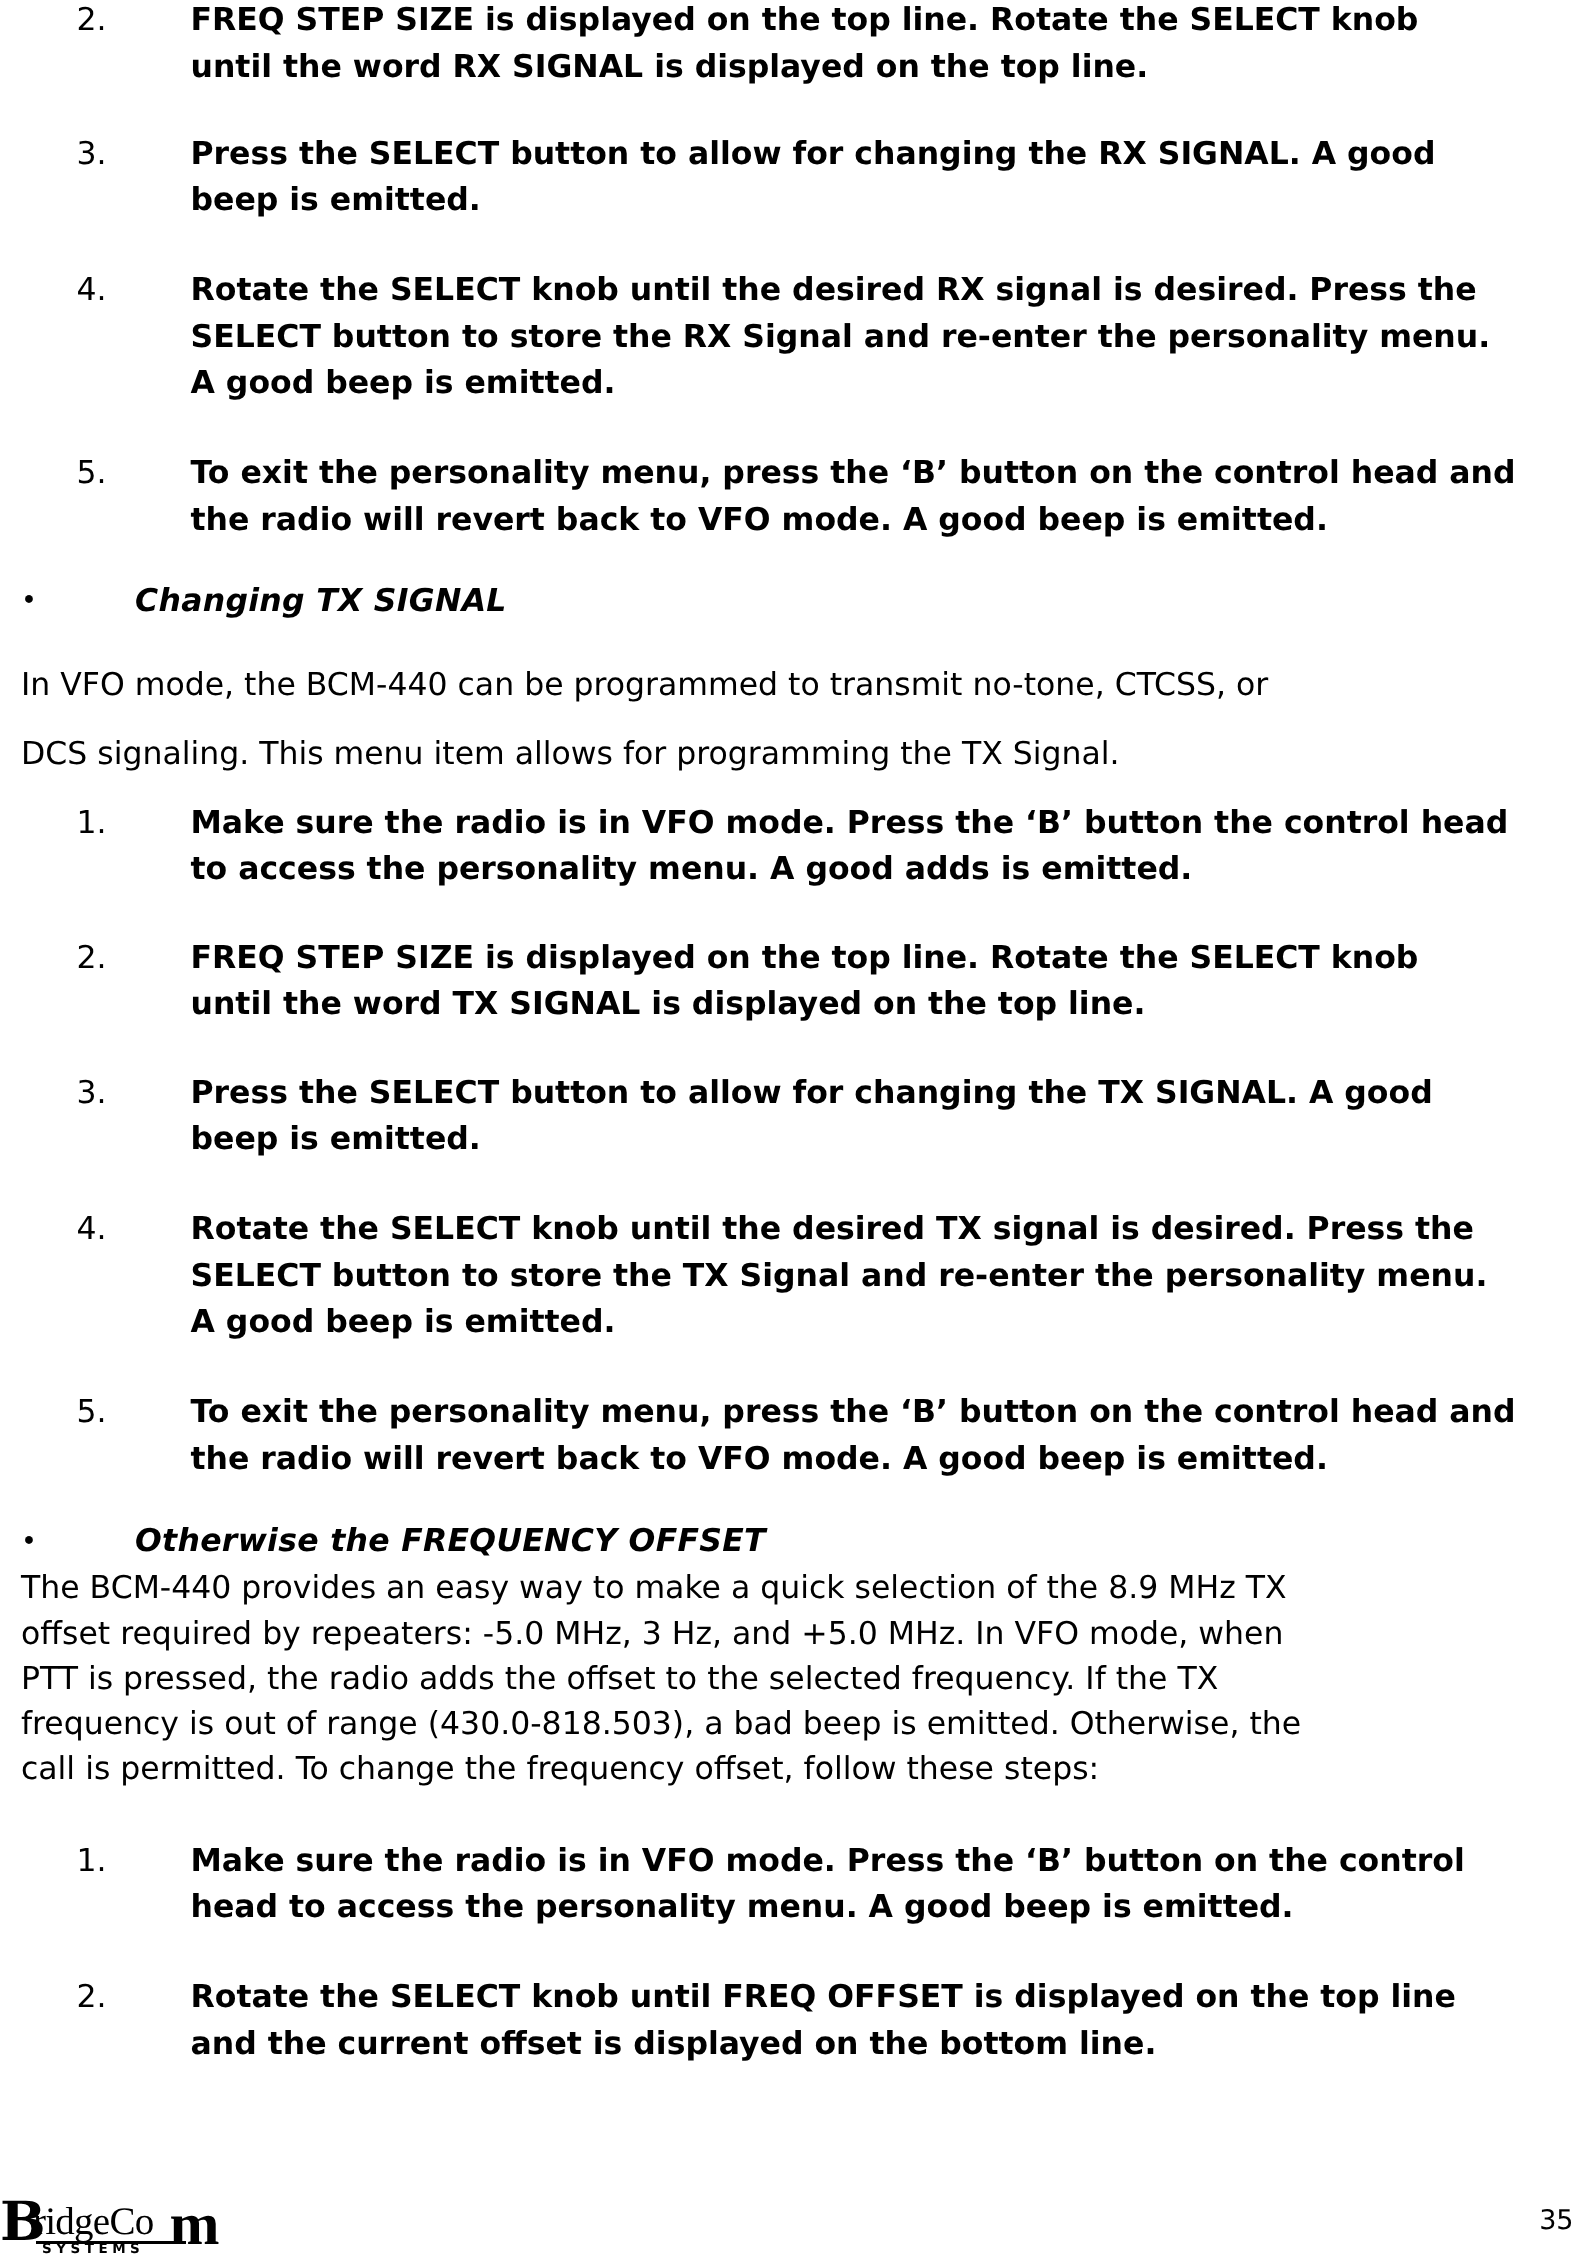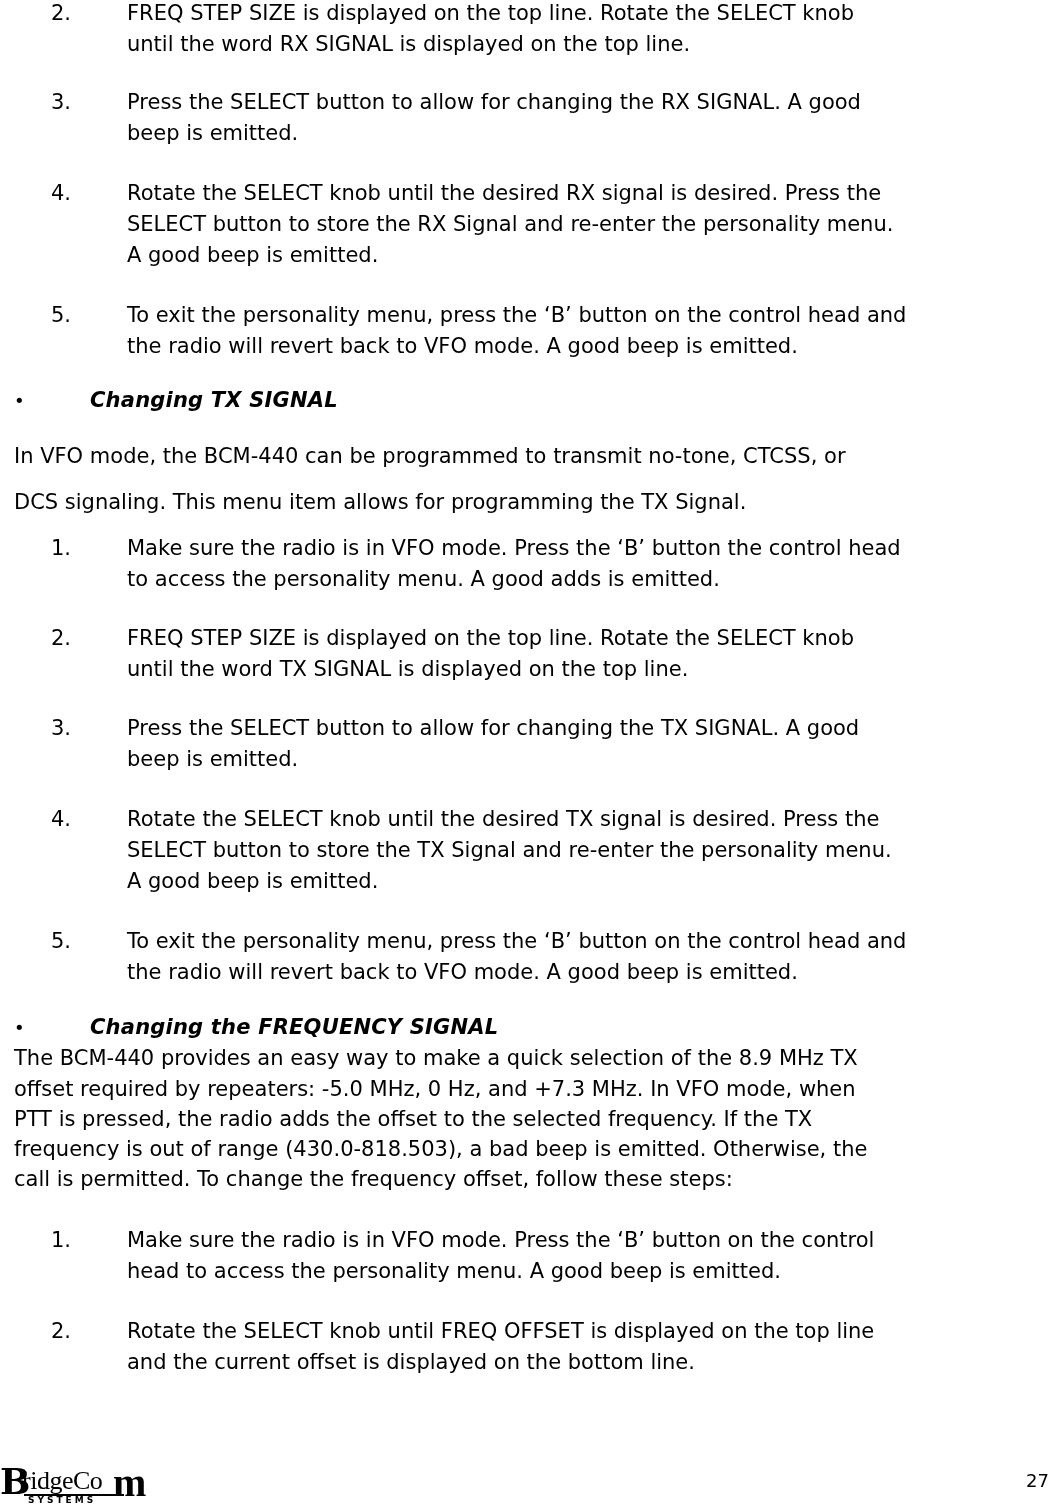--- a/index.html
+++ b/index.html
@@ -2,21 +2,21 @@
 <html><head>
 <meta charset="utf-8">
 <style>
   html, body { margin: 0; padding: 0; background: #ffffff; }
   body {
     width: 1063px; height: 1507px; position: relative; overflow: hidden;
     font-family: "DejaVu Sans", sans-serif; color: #000; font-size: 21px;
   }
   .line { position: absolute; white-space: nowrap; line-height: 26px; }
   .num { position: absolute; left: 51px; }
-  .txt { position: absolute; left: 127px; }
+  .txt { position: absolute; left: 127px; font-weight: bold; }
   .bullet { position: absolute; left: 14px; font-size: 18px; }
   .heading { position: absolute; left: 90px; font-weight: bold; letter-spacing: 0.2px; font-style: italic; }
   .para { position: absolute; left: 14px; }
   .logo { position: absolute; left: 0; top: 1462px; width: 160px; height: 45px; }
   .logo .big { position: absolute; font-family: "DejaVu Serif", serif; font-weight: bold; font-size: 36px; top: -2px; left: 0; letter-spacing: -1px; }
   .logo .rest { position: absolute; font-family: "Liberation Serif", serif; font-size: 26px; top: 4px; left: 22px; letter-spacing: -0.5px; }
   .logo .m { position: absolute; font-family: "Liberation Serif", serif; font-weight: bold; font-size: 40px; top: -3px; left: 113px; }
   .logo .bar { position: absolute; left: 24px; top: 32px; width: 100px; height: 2px; background: #000; }
   .logo .sys { position: absolute; left: 28px; top: 33px; font-family: "DejaVu Sans", sans-serif; font-weight: bold; font-size: 9px; letter-spacing: 3px; }
   .pagenum { position: absolute; right: 14px; top: 1470px; font-size: 18px; }
@@ -72,23 +72,23 @@
   <span class="line txt" style="top:837px">SELECT button to store the TX Signal and re-enter the personality menu.</span>
   <span class="line txt" style="top:868px">A good beep is emitted.</span>
 </div>
 <div>
   <span class="line num" style="top:928px">5.</span>
   <span class="line txt" style="top:928px">To exit the personality menu, press the ‘B’ button on the control head and</span>
   <span class="line txt" style="top:959px">the radio will revert back to VFO mode.  A good beep is emitted.</span>
 </div>
 
 <span class="line bullet" style="top:1015px">•</span>
-<span class="line heading" style="top:1014px">Changing the FREQUENCY SIGNAL</span>
+<span class="line heading" style="top:1014px">Otherwise the FREQUENCY OFFSET</span>
 <span class="line para" style="top:1045px">The BCM-440 provides an easy way to make a quick selection of the 8.9 MHz TX</span>
-<span class="line para" style="top:1076px">offset required by repeaters: -5.0 MHz, 0 Hz, and +7.3 MHz.  In VFO mode, when</span>
+<span class="line para" style="top:1076px">offset required by repeaters: -5.0 MHz, 3 Hz, and +5.0 MHz.  In VFO mode, when</span>
 <span class="line para" style="top:1106px">PTT is pressed, the radio adds the offset to the selected frequency.  If the TX</span>
 <span class="line para" style="top:1136px">frequency is out of range (430.0-818.503), a bad beep is emitted.  Otherwise, the</span>
 <span class="line para" style="top:1166px">call is permitted.  To change the frequency offset, follow these steps:</span>
 
 <div>
   <span class="line num" style="top:1227px">1.</span>
   <span class="line txt" style="top:1227px">Make sure the radio is in VFO mode.  Press the ‘B’ button on the control</span>
   <span class="line txt" style="top:1258px">head to access the personality menu.  A good beep is emitted.</span>
 </div>
 <div>
@@ -97,13 +97,13 @@
   <span class="line txt" style="top:1349px">and the current offset is displayed on the bottom line.</span>
 </div>
 
 <div class="logo">
   <span class="big">B</span>
   <span class="rest">ridgeCo</span>
   <span class="m">m</span>
   <div class="bar"></div>
   <span class="sys">SYSTEMS</span>
 </div>
-<span class="pagenum">27</span>
+<span class="pagenum">35</span>
 
 </body></html>

